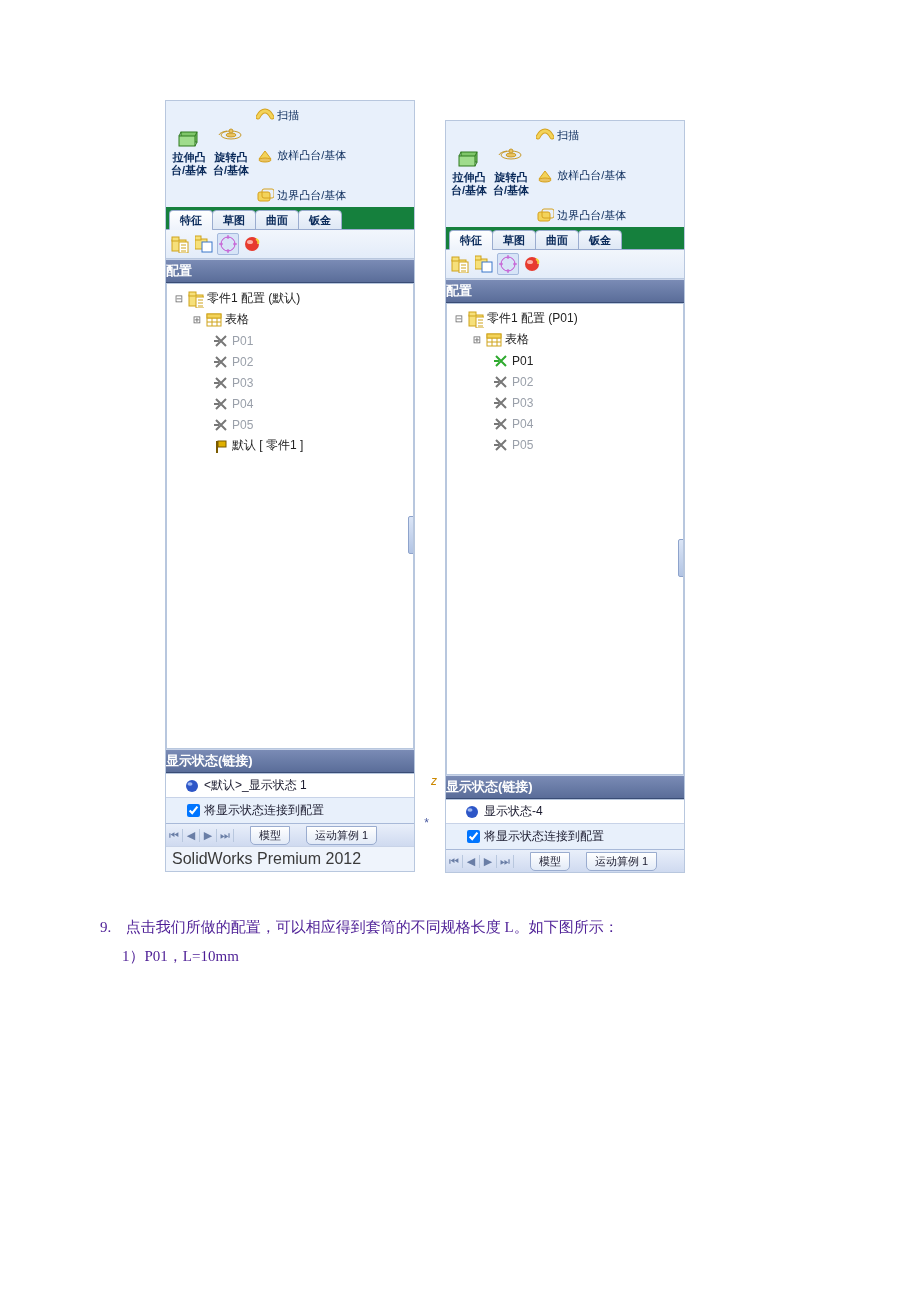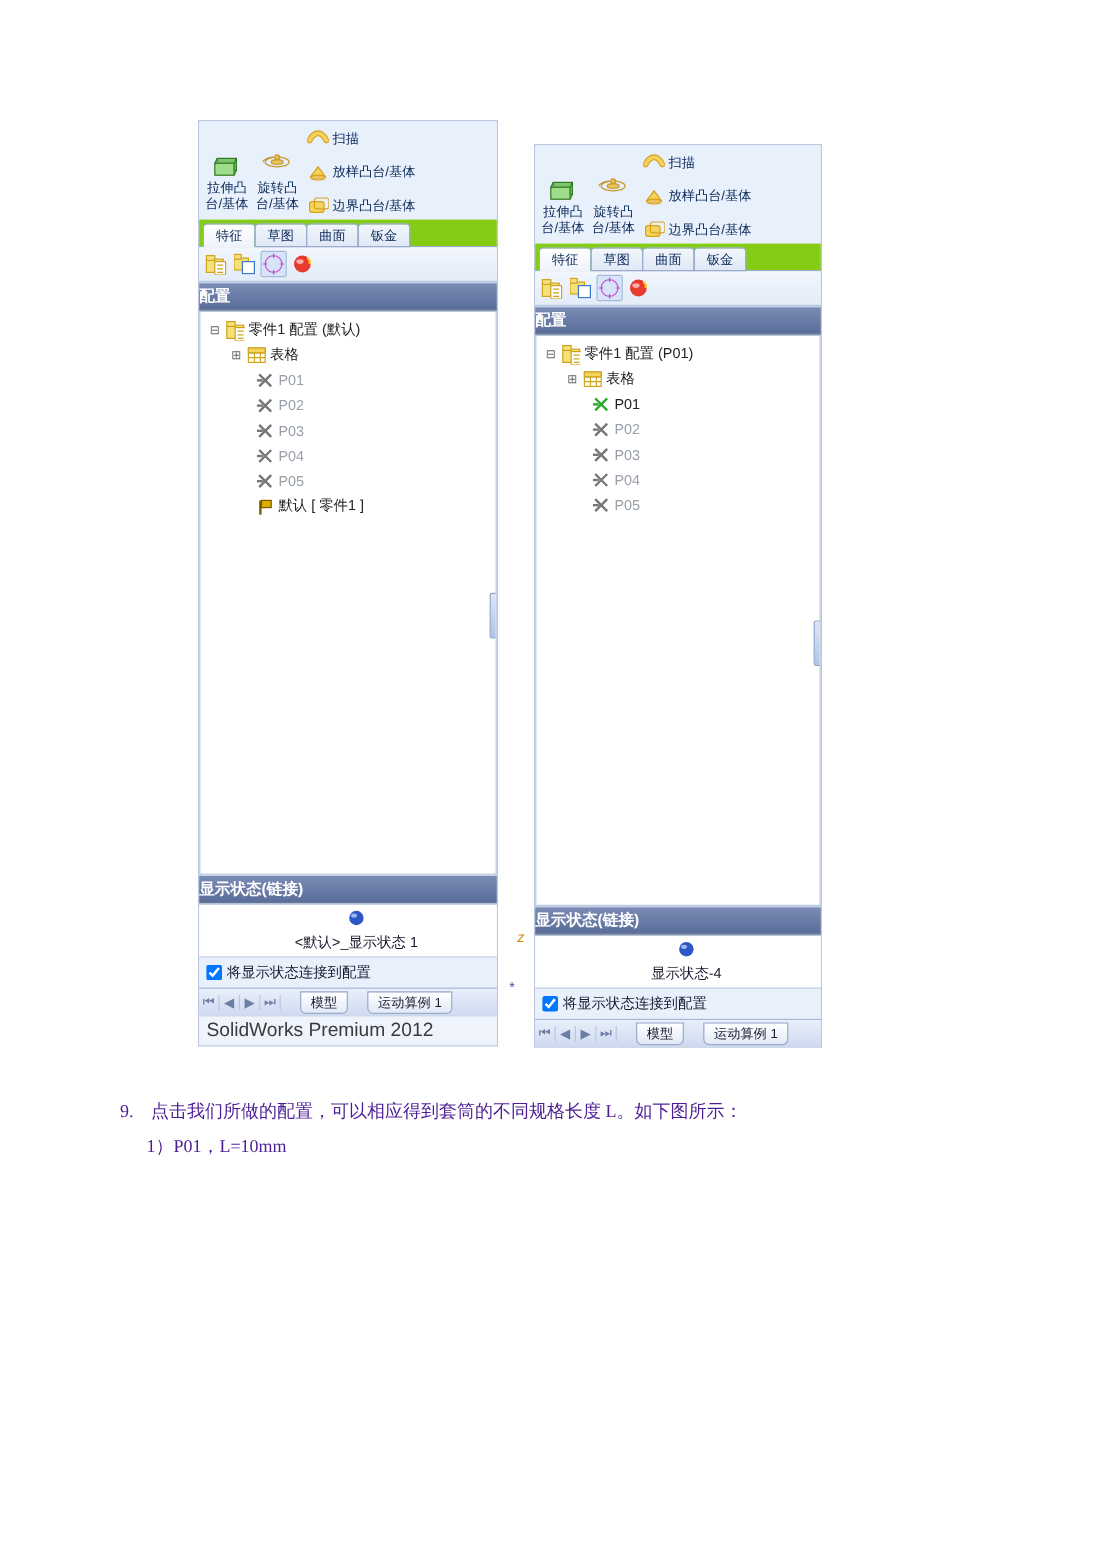--- a/index.html
+++ b/index.html
@@ -39,46 +39,48 @@
   .rb-btn {
     display: flex;
     flex-direction: column;
     align-items: center;
     justify-content: flex-end;
     padding: 2px 3px;
     line-height: 13px;
     font-size: 11px;
     color: #0a2a5a;
     height: 72px;
+    font-weight: bold;
   }
   .rb-btn .icn { width: 28px; height: 28px; margin-bottom: 2px; display:flex; align-items:center; justify-content:center;}
   .rb-col {
     display: flex;
     flex-direction: column;
-    gap: 4px;
+    gap: 16px;
     padding-left: 4px;
   }
   .rb-row {
     display: flex;
     align-items: center;
     gap: 3px;
     font-size: 11px;
     color: #0a2a5a;
     height: 24px;
     white-space: nowrap;
   }
   .rb-row .icn-sm { width: 18px; height:18px; display:flex; align-items:center; justify-content:center;}
 
   
   .tabstrip {
     display: flex;
-    background: #84cc16;
+    background: #15803d;
     border-bottom: 1px solid #9aaccf;
     height: 22px;
     align-items: flex-end;
+    font-weight: bold;
   }
   .tab {
     border: 1px solid #9aaccf;
     border-radius: 4px 4px 0 0;
     padding: 2px 10px 1px 10px;
     margin-left: -1px;
     font-size: 11px;
     background: linear-gradient(#f2f6fc, #dfe8f5);
     color: #0a2a5a;
     position: relative;
@@ -153,25 +155,24 @@
 
   
   .ds-area {
     background: #fff;
     border-top: 1px solid #b8c7de;
   }
   .ds-row {
     display:flex; align-items:center; gap:4px;
     padding: 3px 4px 3px 18px;
     font-size: 12px;
-    flex-direction: column;
   }
   .ck-row {
     display:flex; align-items:center; gap:4px;
-    padding: 4px 6px;
+    padding: 4px 21px;
     font-size: 12px;
     background: #e8f0fb;
     border-top: 1px solid #c8d3e8;
   }
   .ck-row input { margin:0; }
 
   
   .btm {
     display:flex;
     align-items:center;

